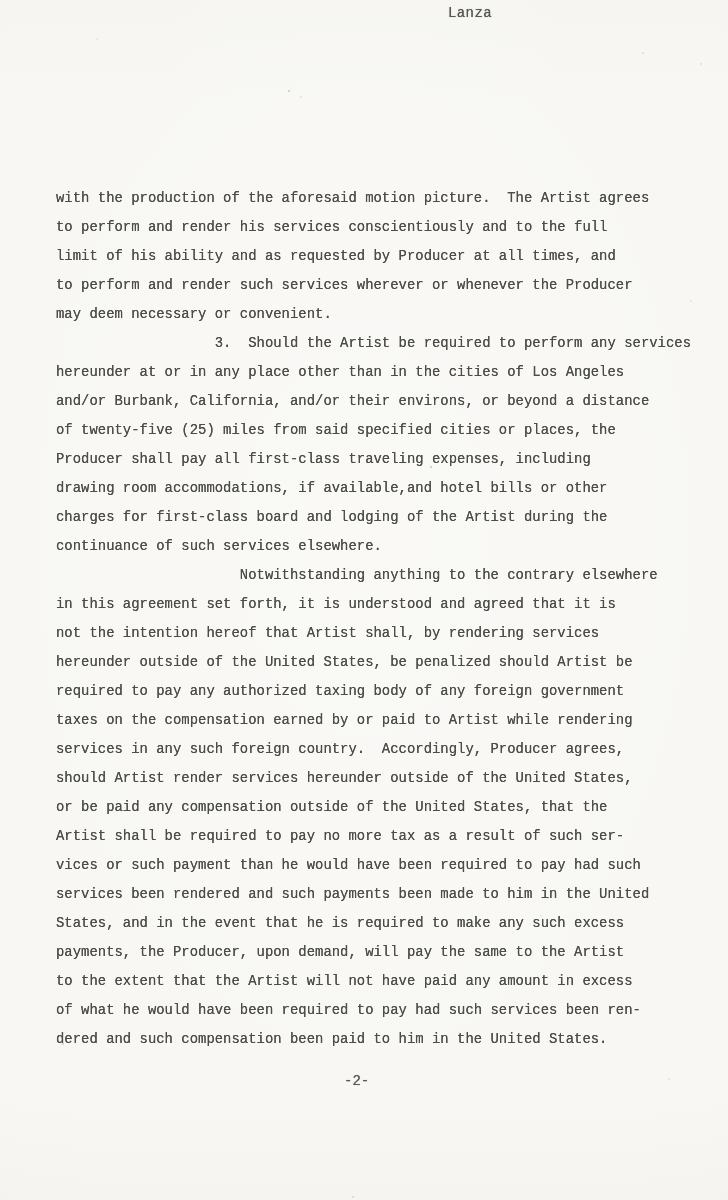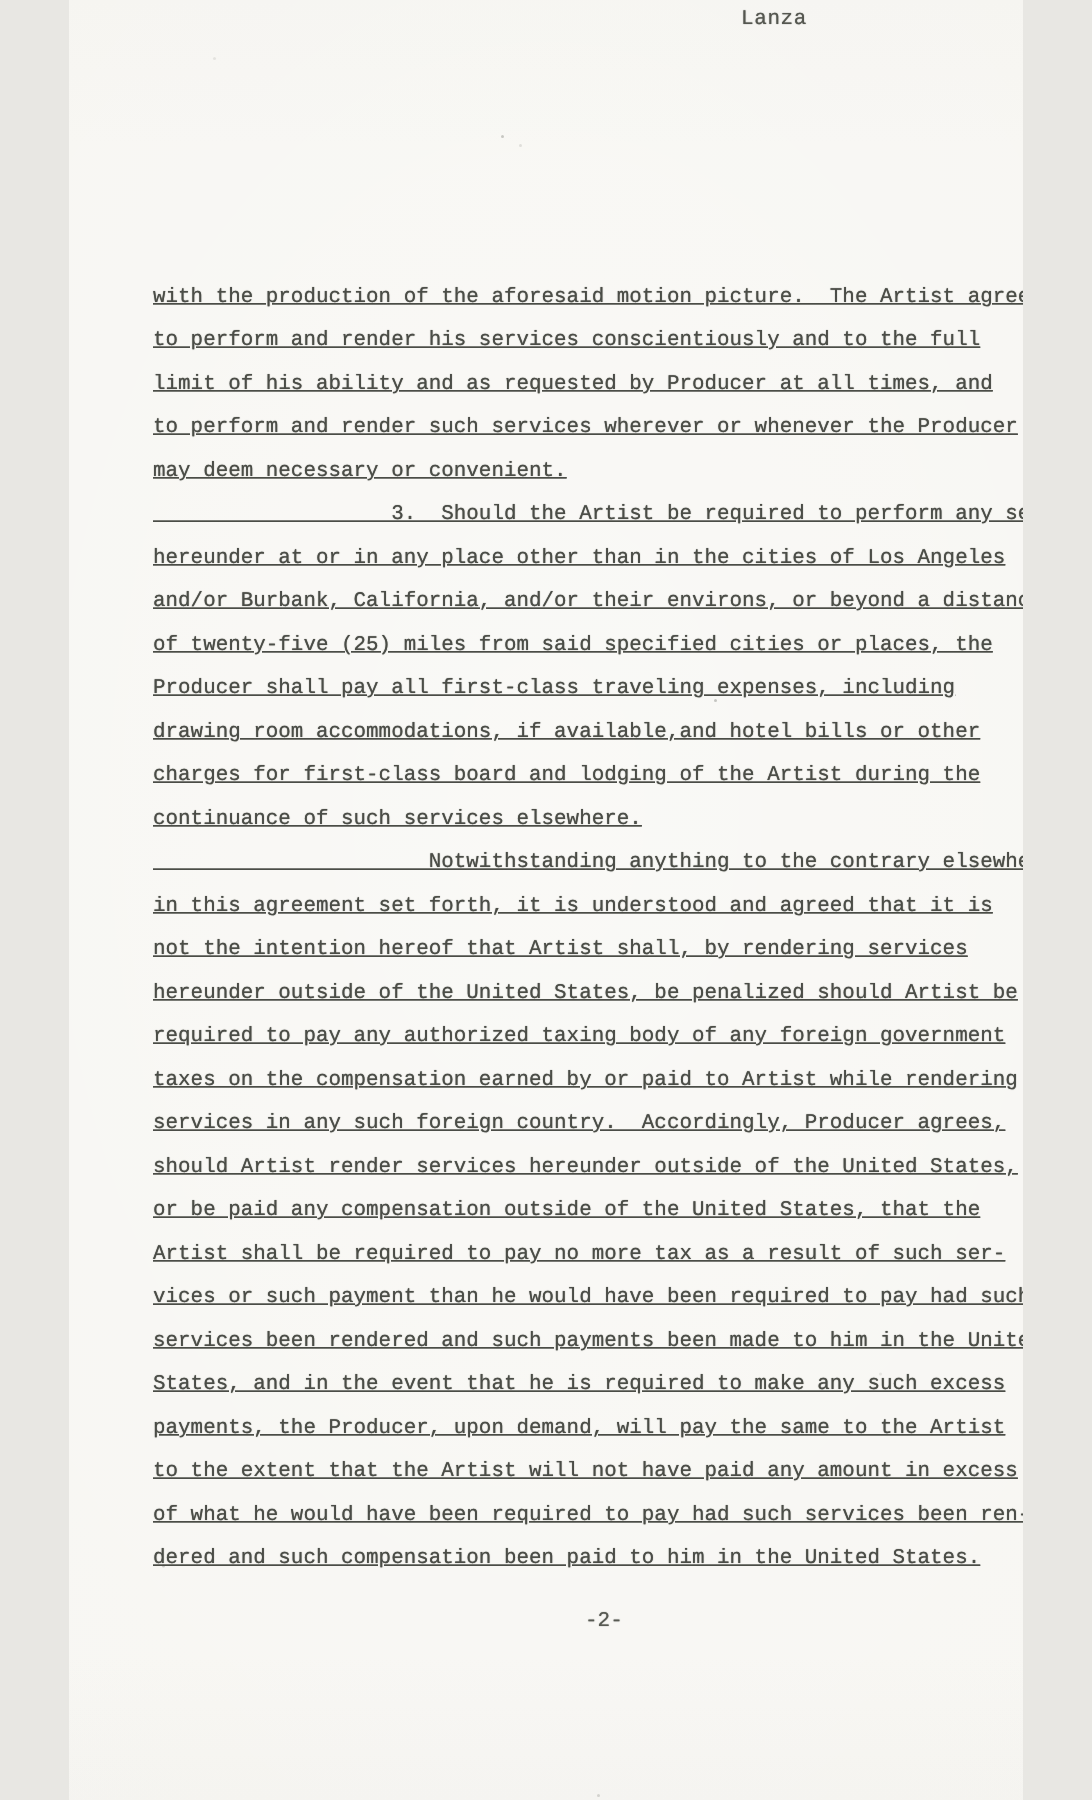--- a/index.html
+++ b/index.html
@@ -2,21 +2,21 @@
 <html><head>
 <meta charset="utf-8">
 <style>
   html, body {
     margin: 0;
     padding: 0;
     background: #e8e7e3;
   }
   .page {
     position: relative;
-    width: 636px;
+    width: 728px;
     height: 1200px;
     margin: 0 auto;
     background:
       radial-gradient(ellipse 900px 1400px at 50% 45%, rgba(255,255,255,0.35), rgba(0,0,0,0) 70%),
       linear-gradient(180deg, #f5f4f0 0%, #f7f6f2 8%, #f7f6f2 92%, #f4f3ef 100%);
     background-color: #f6f5f1;
     overflow: hidden;
     font-family: "Liberation Mono", "DejaVu Sans Mono", monospace;
     color: #4b4d47;
   }
@@ -57,21 +57,20 @@
     left: 56px;
     top: 184px;
     margin: 0;
     font-family: inherit;
     font-size: 13.9px;
     line-height: 29px;
     letter-spacing: 0.02px;
     color: #4b4d47;
     text-shadow: 0 0 0.65px rgba(72,74,68,0.9);
     white-space: pre;
-    text-decoration: underline;
   }
   .page-number {
     position: absolute;
     left: 344px;
     top: 1072px;
     font-size: 14px;
     line-height: 18px;
     color: #585a53;
     text-shadow: 0 0 0.7px rgba(80,82,76,0.85);
     white-space: pre;

